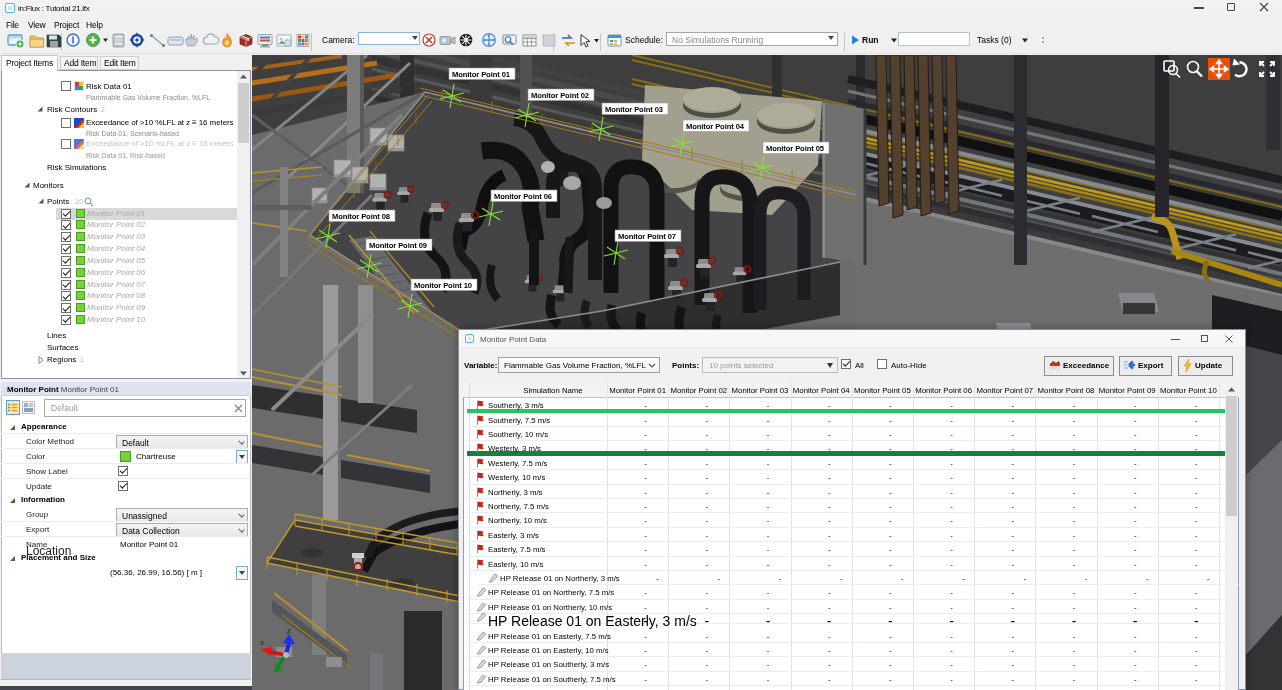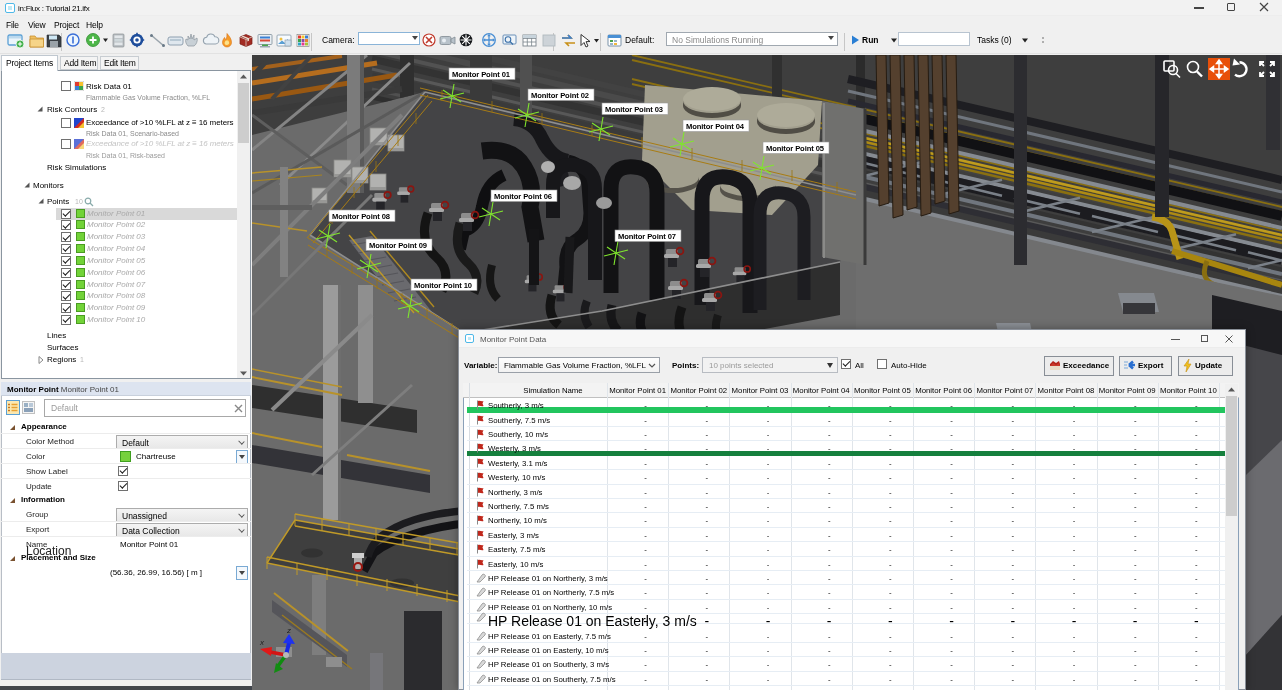--- a/index.html
+++ b/index.html
@@ -148,21 +148,21 @@
 <path d="M891 7.5 h6 l-3 4 z" fill="#222"></path>
 
 <path d="M1022 7.5 h6 l-3 4 z" fill="#222"></path>
 
 <circle cx="1043" cy="7" r="1" fill="#9a9a9a"></circle>
     <circle cx="1043" cy="11" r="1" fill="#9a9a9a"></circle>
 </svg>
 <div class="a" style="left:322px;top:35px;font-size:8.5px">Camera:</div>
 <div class="a" style="left:358px;top:32px;width:62px;height:13px;background:#fff;border:1px solid #8ab4d8"></div>
 <div class="a" style="left:412px;top:36px;width:0;height:0;border-left:3px solid transparent;border-right:3px solid transparent;border-top:4px solid #444"></div>
-<div class="a" style="left:625px;top:35px;font-size:8.5px">Default:</div>
+<div class="a" style="left:625px;top:35px;font-size:8.5px">Schedule:</div>
 <div class="a" style="left:666px;top:31.5px;width:172px;height:14px;background:#fff;border:1px solid #a0a8b0"></div>
 <div class="a" style="left:672px;top:35px;font-size:8.5px;color:#8a8a8a">No Simulations Running</div>
 <div class="a" style="left:828px;top:36px;width:0;height:0;border-left:3px solid transparent;border-right:3px solid transparent;border-top:4px solid #444"></div>
 <div class="a" style="left:862px;top:35px;font-size:8.5px;font-weight:bold">Run</div>
 <div class="a" style="left:898px;top:31.5px;width:72px;height:14px;background:#fff;border:1px solid #b8c4d0"></div>
 <div class="a" style="left:977px;top:35px;font-size:8.5px">Tasks (0)</div>
 
 <div class="a" style="left:0;top:54px;width:252px;height:16px;background:#f0f0f0"></div>
 <div class="a" style="left:1px;top:55px;width:57px;height:16px;background:#fff;border:1px solid #c0c8d0;border-bottom:none;z-index:3"></div>
 <div class="a" style="left:6px;top:58px;z-index:4;letter-spacing:-0.2px">Project Items</div>
@@ -821,21 +821,21 @@
     <div style="position:absolute;left:270.4px;top:53px;width:1px;height:308px;background:#e0e5ea"></div>
     <div style="position:absolute;left:331.6px;top:53px;width:1px;height:308px;background:#e0e5ea"></div>
     <div style="position:absolute;left:392.8px;top:53px;width:1px;height:308px;background:#e0e5ea"></div>
     <div style="position:absolute;left:454.0px;top:53px;width:1px;height:308px;background:#e0e5ea"></div>
     <div style="position:absolute;left:515.2px;top:53px;width:1px;height:308px;background:#e0e5ea"></div>
     <div style="position:absolute;left:576.4px;top:53px;width:1px;height:308px;background:#e0e5ea"></div>
     <div style="position:absolute;left:637.6px;top:53px;width:1px;height:308px;background:#e0e5ea"></div>
     <div style="position:absolute;left:698.8px;top:53px;width:1px;height:308px;background:#e0e5ea"></div>
     <div style="position:absolute;left:760.0px;top:53px;width:1px;height:308px;background:#e0e5ea"></div>
  <div style="position:absolute;left:4px;top:53px;width:776px;height:308px;overflow:hidden">
-      <div style="position:absolute;left:4px;top:15.2px;width:762px;height:14.4px;border-bottom:6px solid #22c55e;font-size:7.8px">
+      <div style="position:absolute;left:4px;top:15.2px;width:762px;height:14.4px;border-bottom:4px solid #22c55e;font-size:7.8px">
         <svg width="9" height="10" viewBox="0 0 9 10" style="position:absolute;left:9px;top:2px">
           <path d="M1.5 0.5 v9" stroke="#888" stroke-width="1"></path>
           <path d="M2 1 c2-1 3.5 1 5.5 0 l-1 2.5 1 2.5 c-2 1-3.5-1-5.5 0z" fill="#c0271b"></path>
         </svg>
         <span style="position:absolute;left:21px;top:3px;white-space:nowrap">Southerly, 3 m/s</span>
         <span style="position:absolute;left:148.0px;width:61.2px;text-align:center;top:3px">-</span>
         <span style="position:absolute;left:209.2px;width:61.2px;text-align:center;top:3px">-</span>
         <span style="position:absolute;left:270.4px;width:61.2px;text-align:center;top:3px">-</span>
         <span style="position:absolute;left:331.6px;width:61.2px;text-align:center;top:3px">-</span>
         <span style="position:absolute;left:392.8px;width:61.2px;text-align:center;top:3px">-</span>
@@ -894,21 +894,21 @@
         <span style="position:absolute;left:515.2px;width:61.2px;text-align:center;top:3px">-</span>
         <span style="position:absolute;left:576.4px;width:61.2px;text-align:center;top:3px">-</span>
         <span style="position:absolute;left:637.6px;width:61.2px;text-align:center;top:3px">-</span>
         <span style="position:absolute;left:698.8px;width:61.2px;text-align:center;top:3px">-</span>
       </div>
       <div style="position:absolute;left:4px;top:72.8px;width:762px;height:14.4px;border-bottom:1px solid #e6edf4;font-size:7.8px">
         <svg width="9" height="10" viewBox="0 0 9 10" style="position:absolute;left:9px;top:2px">
           <path d="M1.5 0.5 v9" stroke="#888" stroke-width="1"></path>
           <path d="M2 1 c2-1 3.5 1 5.5 0 l-1 2.5 1 2.5 c-2 1-3.5-1-5.5 0z" fill="#c0271b"></path>
         </svg>
-        <span style="position:absolute;left:21px;top:3px;white-space:nowrap">Westerly, 3.1 m/s</span>
+        <span style="position:absolute;left:21px;top:3px;white-space:nowrap">Westerly, 7.5 m/s</span>
         <span style="position:absolute;left:148.0px;width:61.2px;text-align:center;top:3px">-</span>
         <span style="position:absolute;left:209.2px;width:61.2px;text-align:center;top:3px">-</span>
         <span style="position:absolute;left:270.4px;width:61.2px;text-align:center;top:3px">-</span>
         <span style="position:absolute;left:331.6px;width:61.2px;text-align:center;top:3px">-</span>
         <span style="position:absolute;left:392.8px;width:61.2px;text-align:center;top:3px">-</span>
         <span style="position:absolute;left:454.0px;width:61.2px;text-align:center;top:3px">-</span>
         <span style="position:absolute;left:515.2px;width:61.2px;text-align:center;top:3px">-</span>
         <span style="position:absolute;left:576.4px;width:61.2px;text-align:center;top:3px">-</span>
         <span style="position:absolute;left:637.6px;width:61.2px;text-align:center;top:3px">-</span>
         <span style="position:absolute;left:698.8px;width:61.2px;text-align:center;top:3px">-</span>
@@ -1025,21 +1025,21 @@
         <span style="position:absolute;left:209.2px;width:61.2px;text-align:center;top:3px">-</span>
         <span style="position:absolute;left:270.4px;width:61.2px;text-align:center;top:3px">-</span>
         <span style="position:absolute;left:331.6px;width:61.2px;text-align:center;top:3px">-</span>
         <span style="position:absolute;left:392.8px;width:61.2px;text-align:center;top:3px">-</span>
         <span style="position:absolute;left:454.0px;width:61.2px;text-align:center;top:3px">-</span>
         <span style="position:absolute;left:515.2px;width:61.2px;text-align:center;top:3px">-</span>
         <span style="position:absolute;left:576.4px;width:61.2px;text-align:center;top:3px">-</span>
         <span style="position:absolute;left:637.6px;width:61.2px;text-align:center;top:3px">-</span>
         <span style="position:absolute;left:698.8px;width:61.2px;text-align:center;top:3px">-</span>
       </div>
-      <div style="position:absolute;left:4px;top:188.0px;width:762px;height:14.4px;border-bottom:1px solid #e6edf4;font-size:7.8px">
+      <div style="position:absolute;left:16px;top:188.0px;width:762px;height:14.4px;border-bottom:1px solid #e6edf4;font-size:7.8px">
         <svg width="10" height="10" viewBox="0 0 10 10" style="position:absolute;left:9px;top:2px">
           <path d="M1 9 L6 2 a1.8 1.8 0 0 1 3 2 L4 9z" fill="#d8d8d8" stroke="#909090" stroke-width="0.8"></path>
         </svg>
         <span style="position:absolute;left:21px;top:3px;white-space:nowrap">HP Release 01 on Northerly, 3 m/s</span>
         <span style="position:absolute;left:148.0px;width:61.2px;text-align:center;top:3px">-</span>
         <span style="position:absolute;left:209.2px;width:61.2px;text-align:center;top:3px">-</span>
         <span style="position:absolute;left:270.4px;width:61.2px;text-align:center;top:3px">-</span>
         <span style="position:absolute;left:331.6px;width:61.2px;text-align:center;top:3px">-</span>
         <span style="position:absolute;left:392.8px;width:61.2px;text-align:center;top:3px">-</span>
         <span style="position:absolute;left:454.0px;width:61.2px;text-align:center;top:3px">-</span>

